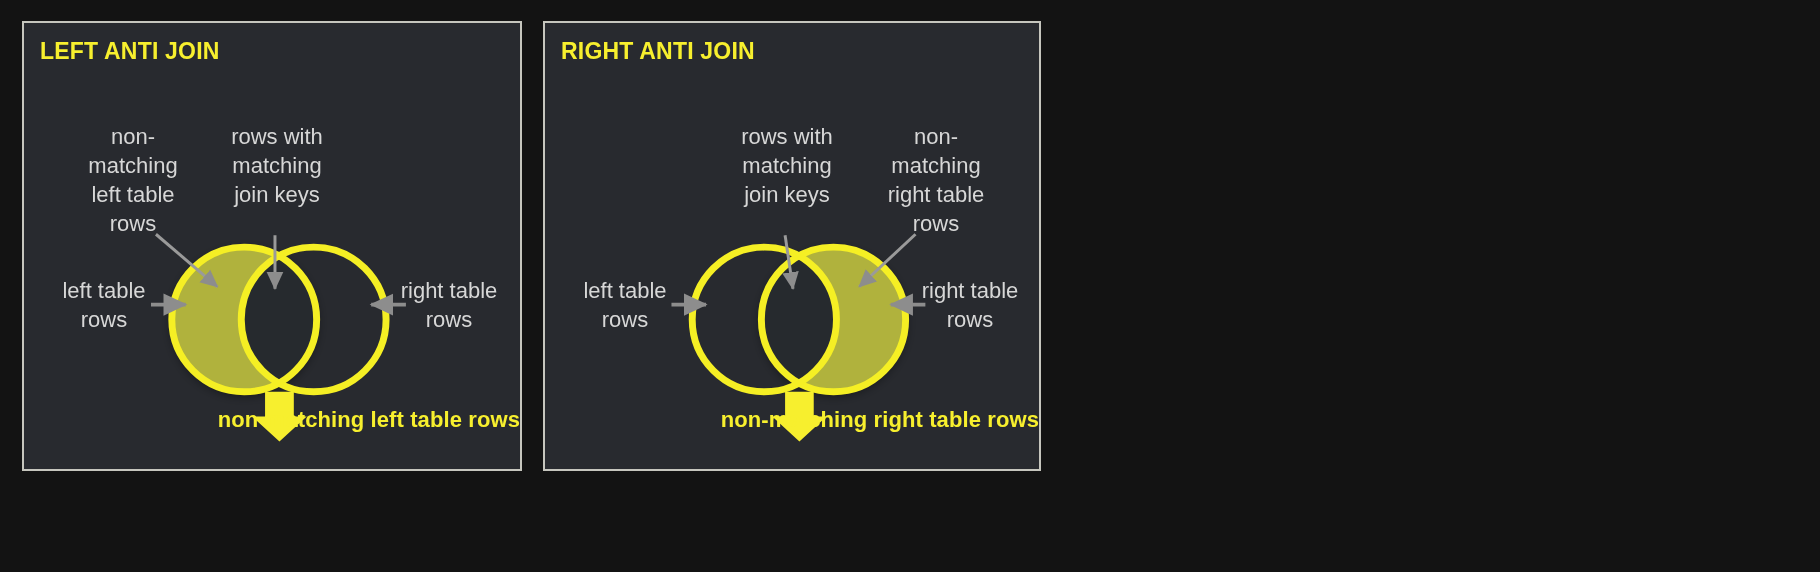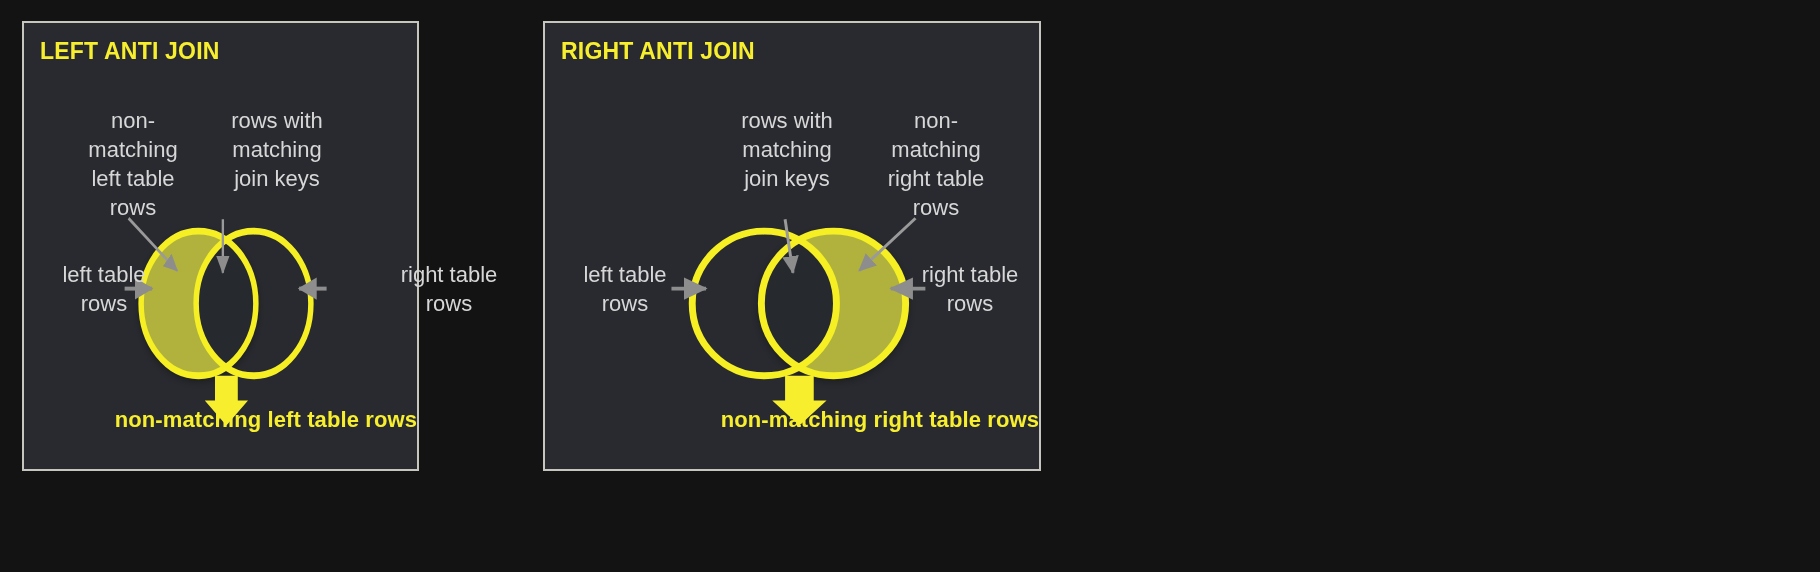--- a/index.html
+++ b/index.html
@@ -21,38 +21,38 @@
   }
 
   .panel {
     position: absolute;
     top: 21px;
     height: 450px;
     background: #282a2f;
     border: 2px solid #c6c6be;
     box-sizing: border-box;
   }
-  #panel-left  { left: 22px;  width: 397px; }
+  #panel-left  { left: 22px;  width: 500px; }
   #panel-right { left: 543px; width: 498px; }
 
   .panel-title {
     position: absolute;
     left: 16px;
     top: 15px;
     color: #f7ef2e;
     font-size: 23px;
     font-weight: bold;
     letter-spacing: 0.2px;
     white-space: nowrap;
   }
 
   .venn-wrap {
     position: absolute;
     left: 0;
-    top: 0;
+    top: 16px;
     width: 100%;
     height: 100%;
   }
   .venn-svg {
     position: absolute;
     left: 0;
     top: 0;
     width: 100%;
     height: 100%;
     overflow: visible;

